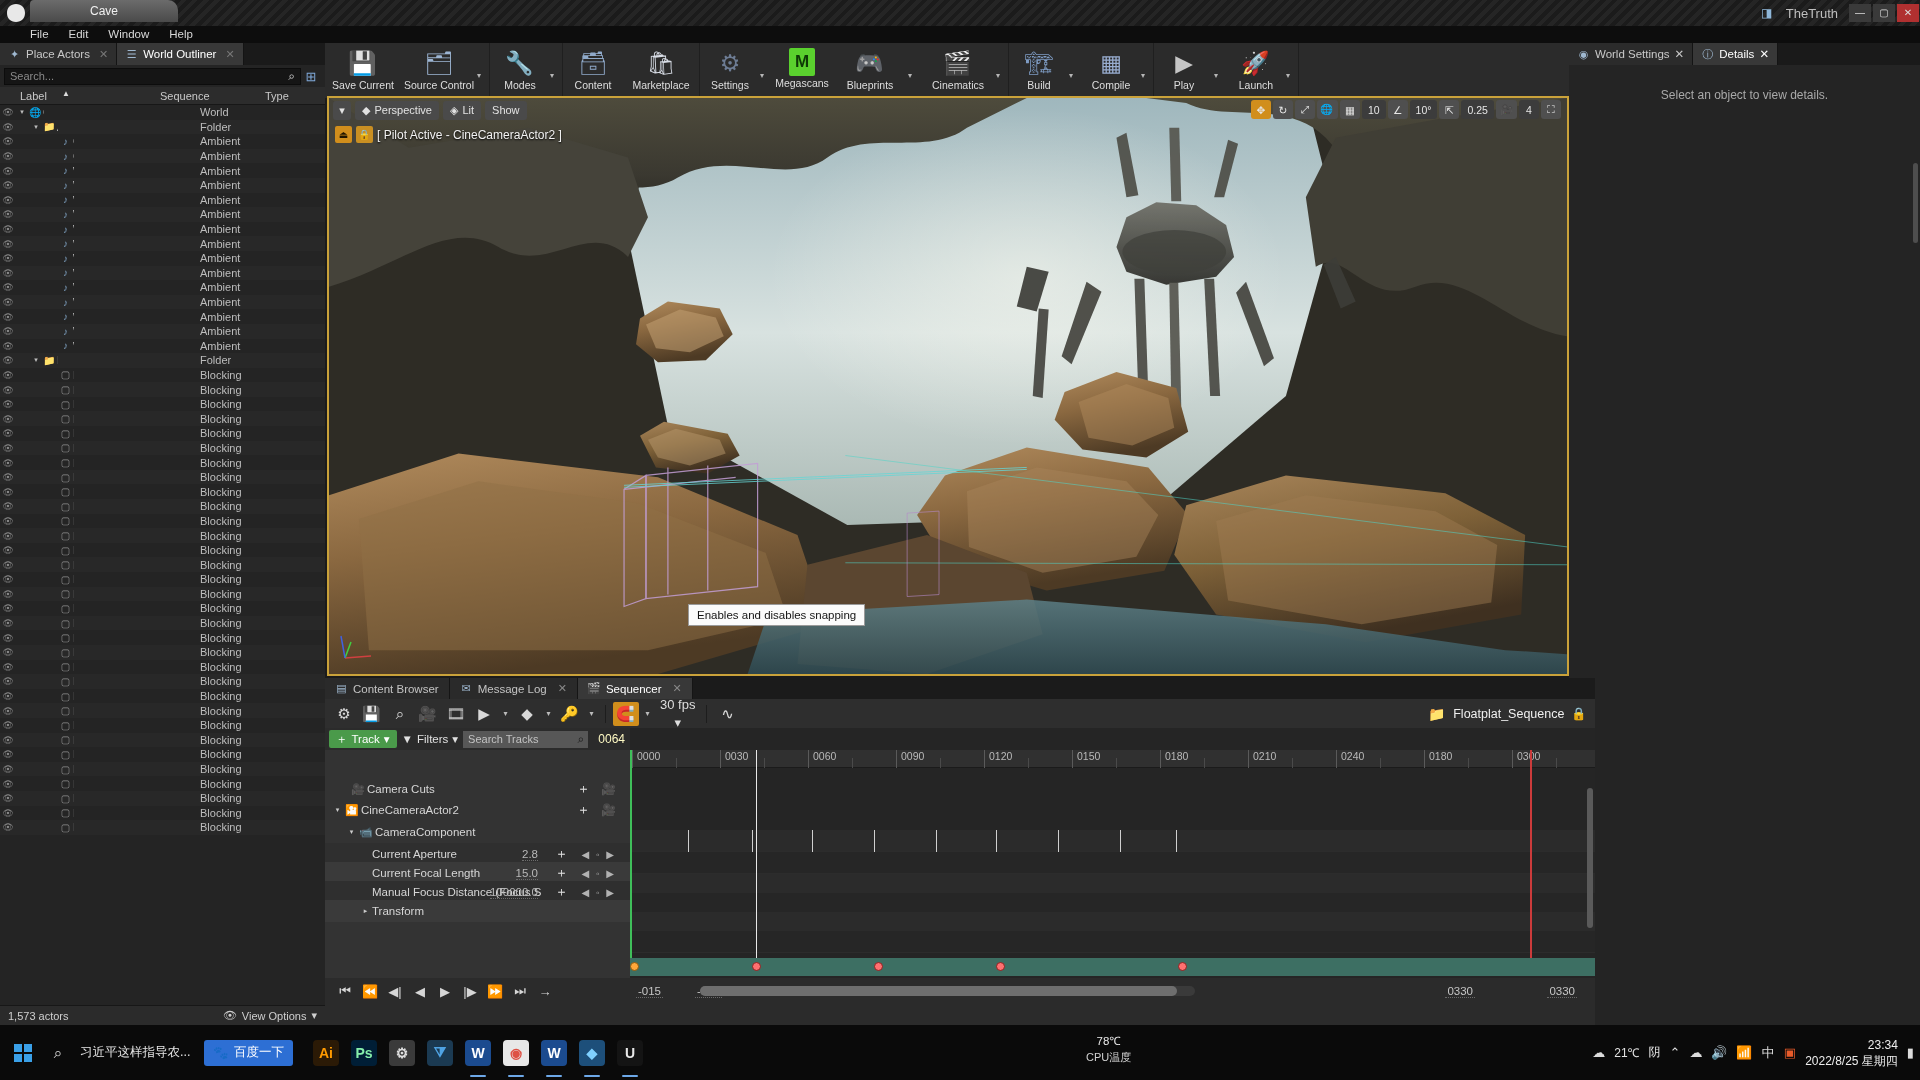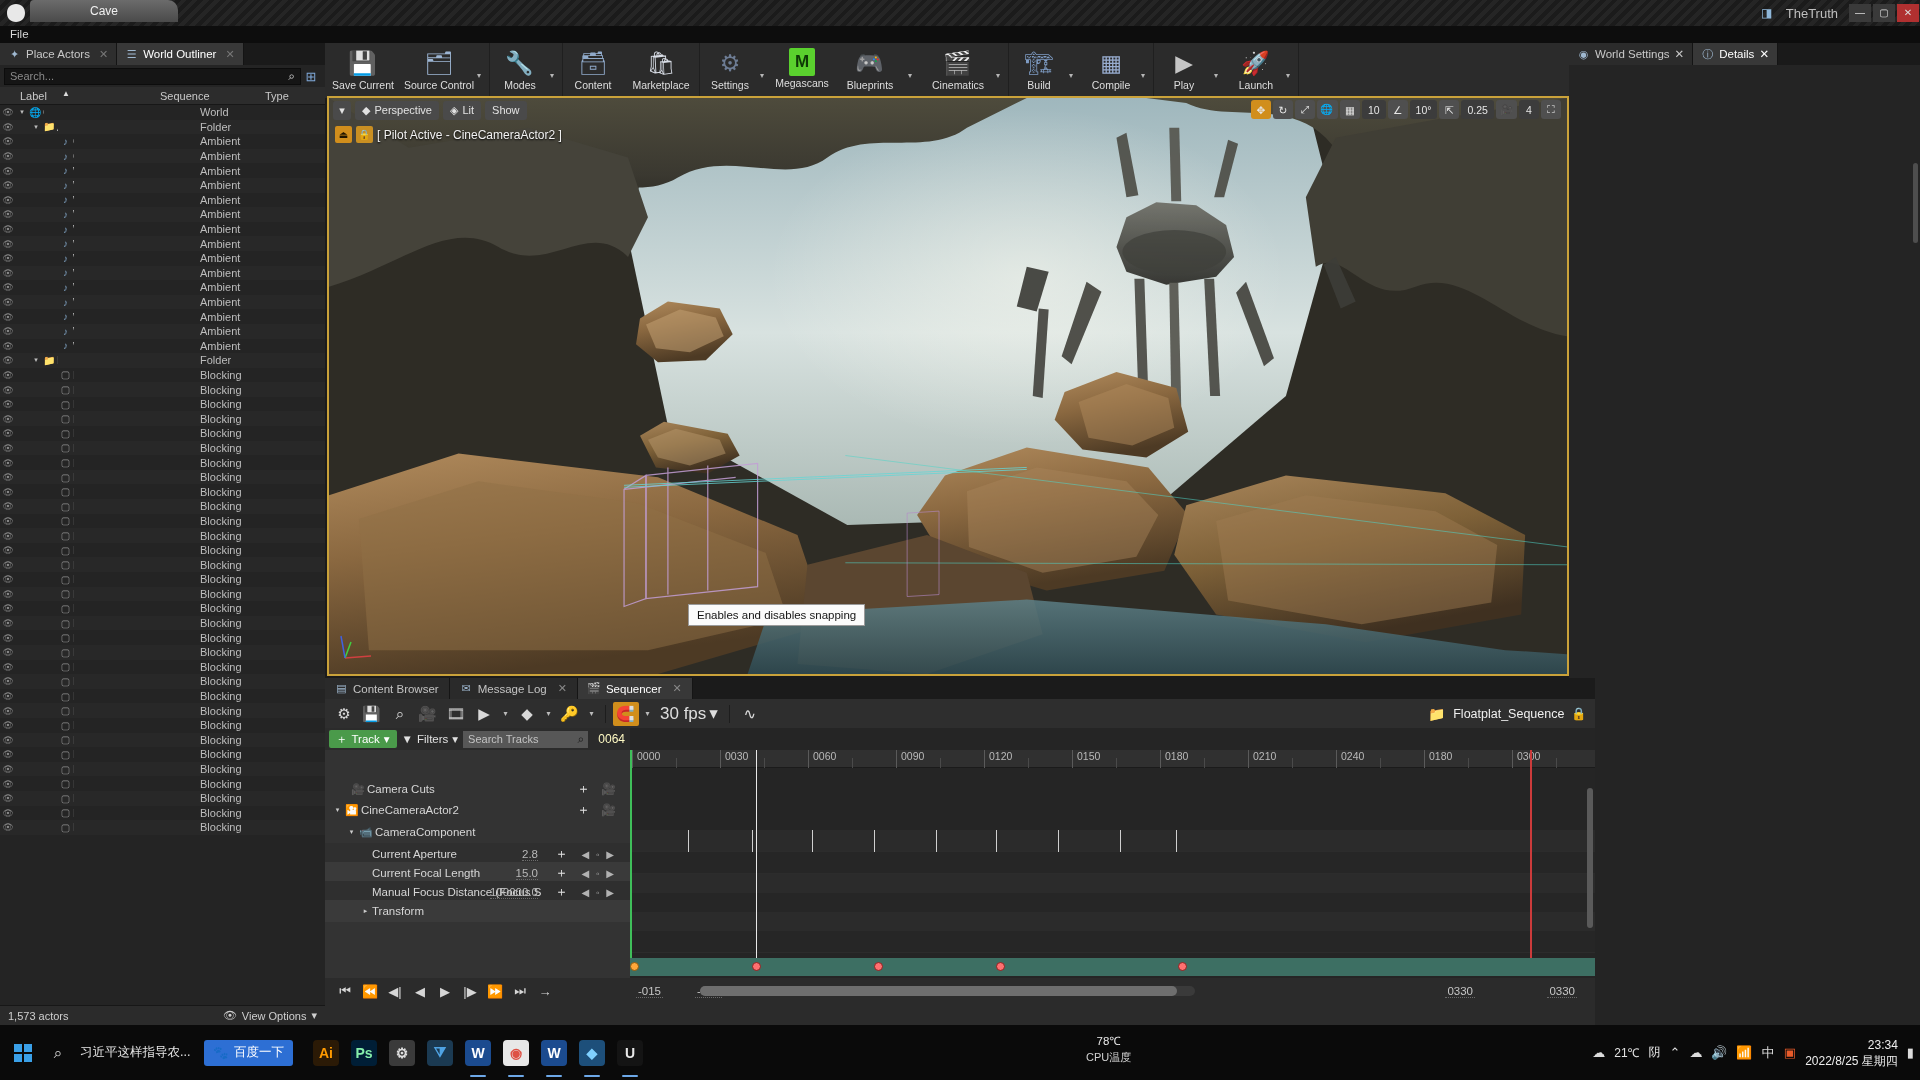--- a/index.html
+++ b/index.html
@@ -43,21 +43,21 @@
     background: #3a3a3a; color: #ddd;
     display: flex; align-items: center; justify-content: center;
     font-size: 10px; line-height: 1;
   }
   .winbtn.close { background: #b03030; }
   .title-ico { width: 18px; height: 18px; display:flex;align-items:center;justify-content:center; color:#8fb7d9; font-size:12px;}
 
   
   .menubar {
     position: absolute; left: 0; top: 26px; width: 1920px; height: 17px;
-    background: #0d0d0d; display: flex; align-items: flex-start; padding-left: 0; flex-direction: column;
+    background: #0d0d0d; display: flex; align-items: flex-end; padding-left: 20px;
   }
   .menubar .mi { padding: 0 10px; font-size: 11.5px; color: #d8d8d8; line-height: 17px; }
 
   
   .leftpanel { position: absolute; left: 0; top: 43px; width: 325px; height: 982px; background: #242424; }
   .lp-tabs { position: absolute; left:0; top:0; width: 325px; height: 22px; background: #1a1a1a; display:flex; }
   .lp-tab { height: 22px; display:flex; align-items:center; gap:5px; padding: 0 8px; font-size: 11.5px; color:#c8c8c8;
             background: #2e2e2e; border-right:1px solid #141414;}
   .lp-tab.active { background: #383838; color: #fff; }
   .lp-tab .x { color: #777; font-size: 11px; margin-left: 4px;}
@@ -139,21 +139,21 @@
   .bd-tab { height:21px; display:flex; align-items:center; gap:5px; padding:0 10px; font-size:11.5px; color:#c3c3c3;
             background:#2a2a2a; border-right:1px solid #151515; }
   .bd-tab.active { background:#383838; color:#fff; }
   .bd-tab .x { margin-left:6px; color:#888; font-size:11px;}
 
   .seq-toolbar { position:absolute; left:0; top:21px; width:1270px; height:29px; background:#2e2e2e; display:flex; align-items:center; padding-left:6px; gap:2px;}
   .sqb { width:26px; height:24px; display:flex; align-items:center; justify-content:center; color:#d8d8d8; font-size:15px; border-radius:2px;}
   .sqb.act { background:#d18e1c; color:#1a1200; }
   .sqcaret { width:13px; height:24px; display:flex; align-items:center; justify-content:center; color:#bbb; font-size:8px;}
   .sqsep { width:1px; height:18px; background:#1d1d1d; margin:0 5px; }
-  .fps { color:#dedede; font-size:17px; display:flex; align-items:center; gap:3px; padding:0 4px;}
+  .fps { color:#dedede; font-size:13px; display:flex; align-items:center; gap:3px; padding:0 4px;flex-direction:column;}
   .seq-name { position:absolute; right:8px; top:21px; height:29px; display:flex; align-items:center; gap:7px; color:#efefef; font-size:12.5px;}
   .seq-folder { color:#cfa860; font-size:14px; }
 
   .seq-subbar { position:absolute; left:0; top:50px; width:305px; height:22px; display:flex; align-items:center; gap:5px; padding-left:4px;}
   .trackbtn { height:18px; background:#4a9a4a; color:#fff; border-radius:2px; display:flex; align-items:center; gap:4px;
               padding:0 7px; font-size:11.5px; }
   .filterbtn { height:18px; color:#e0e0e0; display:flex; align-items:center; gap:4px; font-size:11.5px; }
   .seqsearch { flex:1; height:17px; background:#575757; color:#c2c2c2; font-size:11px; display:flex; align-items:center; padding:0 5px; position:relative;}
   .seqsearch .mag{ position:absolute; right:4px; color:#1c1c1c; font-size:12px;}
   .framecnt { color:#fef9c3; font-size:12px; padding:0 5px; }
@@ -972,20 +972,21 @@
         <span class="lp-tabicon">◉</span>
         <span>World Settings</span>
         <span class="x">✕</span>
       </div>
       <div class="rp-tab active">
         <span class="lp-tabicon">ⓘ</span>
         <span>Details</span>
         <span class="x">✕</span>
       </div>
     </div>
+    <div class="rp-empty">Select an object to view details.</div>
     <div class="rp-scroll"></div>
   </div>
 
   <div class="bottomdock">
     <div class="bd-tabs">
       <div class="bd-tab">
         <span class="lp-tabicon">▤</span>
         <span>Content Browser</span>
       </div>
       <div class="bd-tab">

